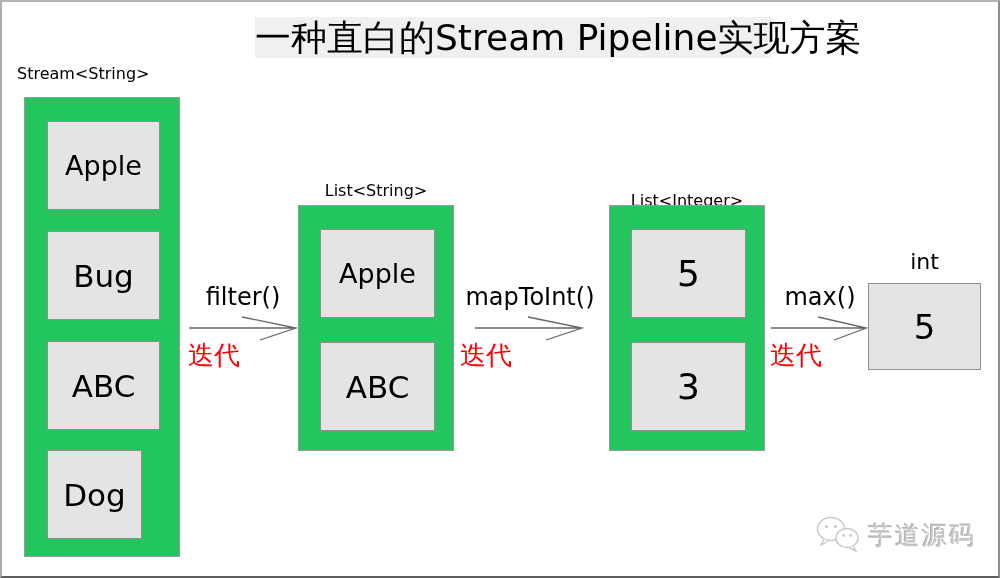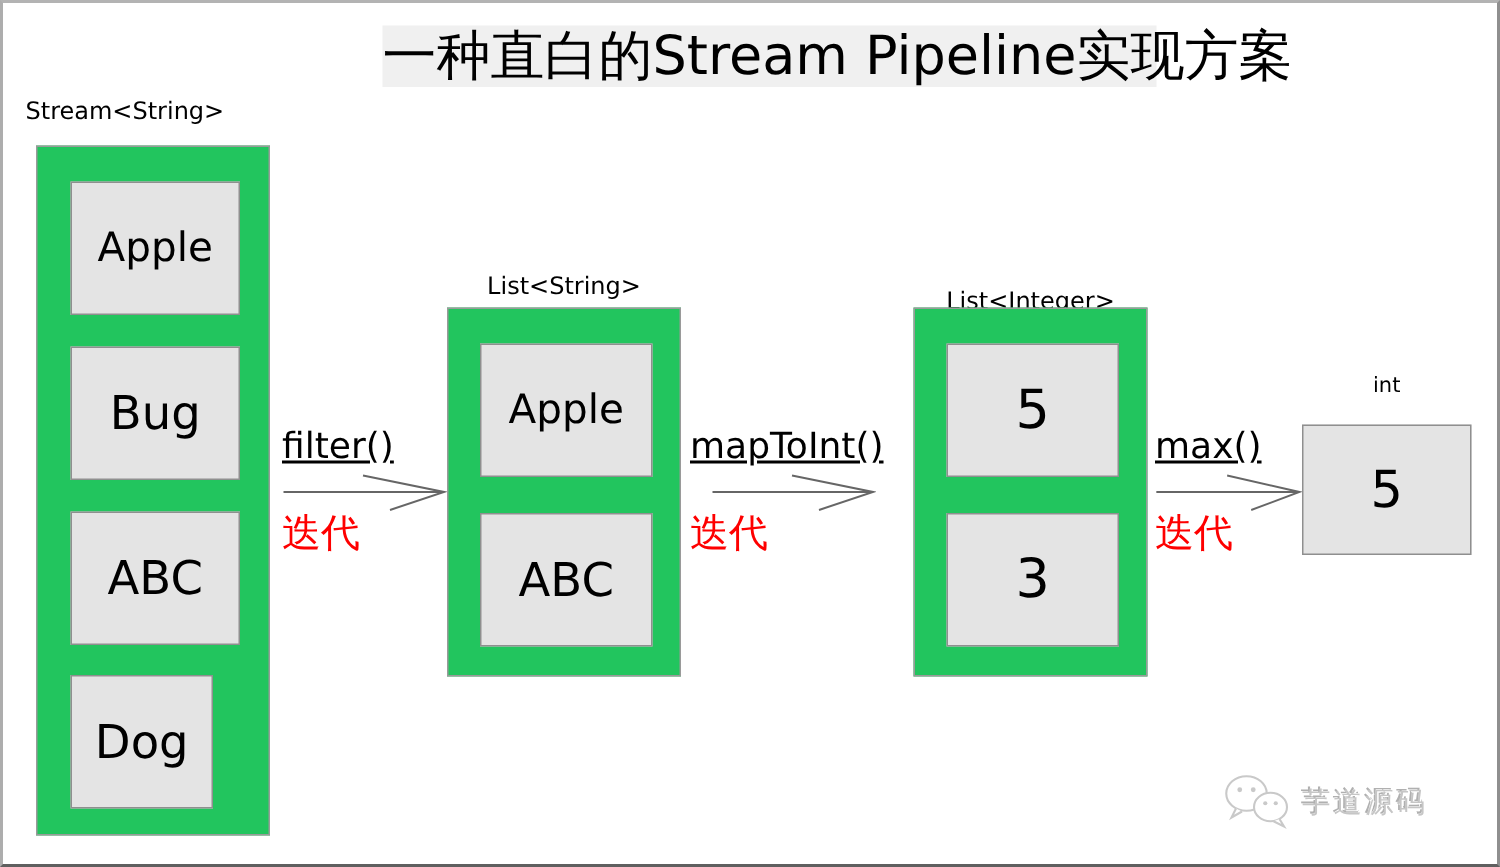--- a/index.html
+++ b/index.html
@@ -44,22 +44,22 @@
     align-items: center;
     justify-content: center;
   }
   .t27 { font-size: 27px; }
   .t31 { font-size: 31px; }
   .t36 { font-size: 36px; }
   .t34 { font-size: 34px; }
   .op-label {
     position: absolute;
     font-size: 24px;
+    text-align: center;
     white-space: nowrap;
-    text-decoration: underline;
   }
   .op-annotation {
     position: absolute;
     font-size: 26px;
     text-align: left;
     color: var(--annotation-red, #fe0000);
     white-space: nowrap;
   }
   .arrow-svg {
     position: absolute;
@@ -68,21 +68,21 @@
     stroke-width: 1.3;
   }
   .watermark {
     position: absolute;
     left: 812px; top: 512px;
     display: flex;
     align-items: center;
     gap: 6px;
   }
   .watermark-text {
-    font-size: 19px;
+    font-size: 25px;
     letter-spacing: 2px;
     color: var(--watermark-gray, #c6c6c6);
     text-shadow: 1px 1px 0 #ffffff, -1px -1px 0 #b0b0b0;
     white-space: nowrap;
   }
   .wm-icon { stroke: #c9c9c9; fill: #fff; stroke-width: 1.4; }
   .wm-icon .dot { fill: #c9c9c9; stroke: none; }
 </style>
 </head>
 <body>
@@ -122,21 +122,21 @@
     <div class="box t36" style="left:21px; top:23px; width:115px; height:89px;">5</div>
     <div class="box t36" style="left:21px; top:136px; width:115px; height:89px;">3</div>
   </div>
 
   <div class="op-label" style="left:768px; top:281px; width:100px;">max()</div>
   <svg class="arrow-svg" style="left:768px; top:308px;" width="98" height="34" viewBox="0 0 110 34" preserveAspectRatio="none" aria-hidden="true">
     <path d="M1 18 L107 18 M54 7 L108 18 L72 30"></path>
   </svg>
   <div class="op-annotation" style="left:768px; top:336px; width:100px;">迭代</div>
 
-  <div class="stage-label" style="left:866px; top:247px; width:113px; text-align:center; font-size:14px;">int</div>
+  <div class="stage-label" style="left:866px; top:247px; width:113px; text-align:center; font-size:22px;">int</div>
   <div class="box t34" style="left:866px; top:281px; width:113px; height:87px;">5</div>
 
   <div class="watermark">
     <svg class="wm-icon" width="48" height="42" viewBox="0 0 48 42" aria-hidden="true">
       <ellipse cx="17" cy="15" rx="13.5" ry="11.5"></ellipse>
       <path d="M10 25 L7 31 L14 27"></path>
       <circle class="dot" cx="12.5" cy="12.5" r="1.6"></circle>
       <circle class="dot" cx="21.5" cy="12.5" r="1.6"></circle>
       <ellipse cx="33" cy="24" rx="11" ry="9.5"></ellipse>
       <path d="M39 32 L42 37 L35 33.5"></path>

